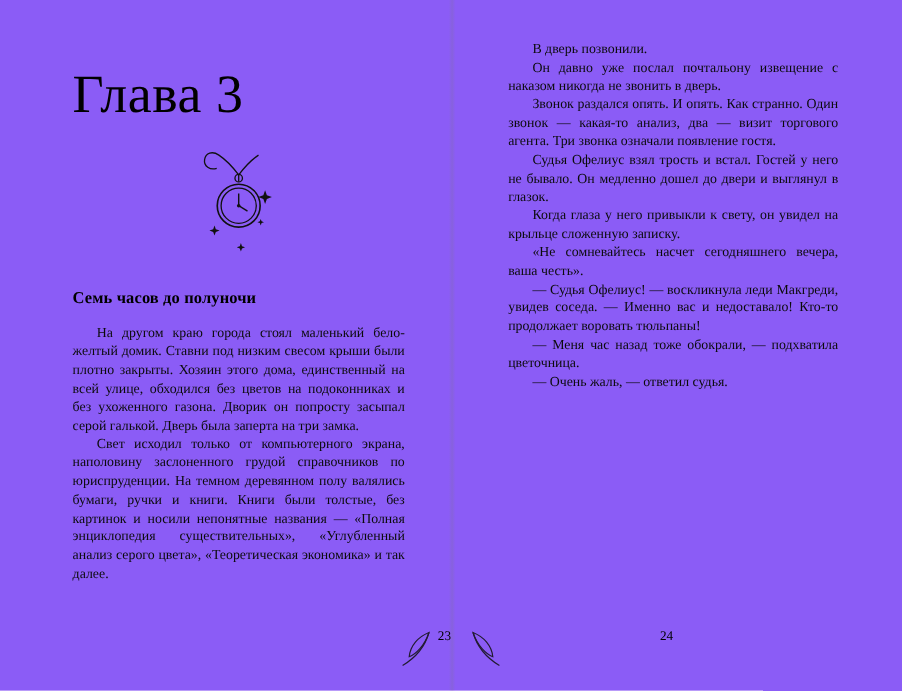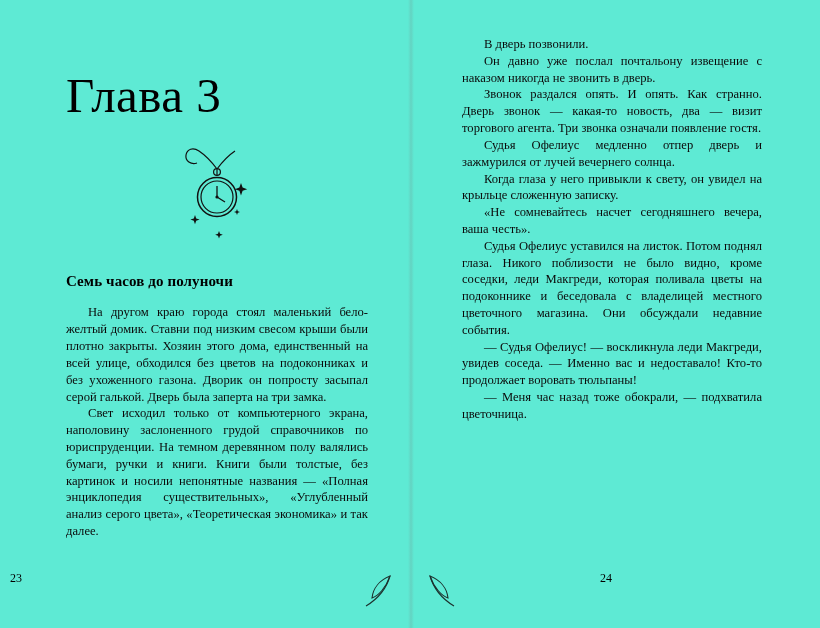--- a/index.html
+++ b/index.html
@@ -19,24 +19,24 @@
     width: 820px;
     height: 628px;
     display: flex;
     background: #ffffff;
   }
   .page {
     position: relative;
     width: 410px;
     height: 628px;
     box-sizing: border-box;
-    background: #5eead4;
+    background: #8b5cf6;
   }
   .page-left {
-    padding: 46px 42px 0 66px;
+    padding: 36px 42px 0 66px;
   }
   .page-right {
     padding: 36px 58px 0 52px;
   }
   .gutter-shadow {
     position: absolute;
     top: 0;
     left: 408px;
     width: 6px;
     height: 628px;
@@ -86,21 +86,21 @@
   }
   .folio {
     position: absolute;
     bottom: 42px;
     font-size: 12px;
     color: #000000;
   }
   .folio-left {
     left: 0;
     width: 410px;
-    text-align: left;
+    text-align: right;
     padding-left: 10px;
     box-sizing: border-box;
   }
   .folio-right {
     left: 0;
     width: 410px;
     text-align: center;
     padding-right: 18px;
     box-sizing: border-box;
   }
@@ -166,27 +166,27 @@
           <path d="M28 4 C 18 8, 11 16, 10 26 C 16 24, 24 16, 28 4 Z"></path>
         </g>
       </svg>
     </div>
   </div>
 
   <div class="page page-right">
 
     <p class="body first">В дверь позвонили.</p>
     <p class="body">Он давно уже послал почтальону извещение с наказом никогда не звонить в дверь.</p>
-    <p class="body">Звонок раздался опять. И опять. Как странно. Дверь звонок — какая-то новость, два — визит торгового агента. Три звонка означали появление гостя.</p>
-    <p class="body">Судья Офелиус медленно отпер дверь и зажмурился от лучей вечернего солнца.</p>
+    <p class="body">Звонок раздался опять. И опять. Как странно. Один звонок — какая-то анализ, два — визит торгового агента. Три звонка означали появление гостя.</p>
+    <p class="body">Судья Офелиус взял трость и встал. Гостей у него не бывало. Он медленно дошел до двери и выглянул в глазок.</p>
     <p class="body">Когда глаза у него привыкли к свету, он увидел на крыльце сложенную записку.</p>
     <p class="body">«Не сомневайтесь насчет сегодняшнего вечера, ваша честь».</p>
-    <p class="body">Судья Офелиус уставился на листок. Потом поднял глаза. Никого поблизости не было видно, кроме соседки, леди Макгреди, которая поливала цветы на подоконнике и беседовала с владелицей местного цветочного магазина. Они обсуждали недавние события.</p>
     <p class="body">— Судья Офелиус! — воскликнула леди Макгреди, увидев соседа. — Именно вас и недоставало! Кто-то продолжает воровать тюльпаны!</p>
     <p class="body">— Меня час назад тоже обокрали, — подхватила цветочница.</p>
+    <p class="body">— Очень жаль, — ответил судья.</p>
 
     <div class="folio folio-right">24</div>
 
     <div class="corner-flourish right">
       <svg width="34" height="36" viewBox="0 0 34 36" aria-hidden="true">
         <g fill="none" stroke="#111111" stroke-width="1.1">
           <path d="M30 34 C 20 28, 10 18, 6 4"></path>
           <path d="M6 4 C 16 8, 23 16, 24 26 C 18 24, 10 16, 6 4 Z"></path>
         </g>
       </svg>

